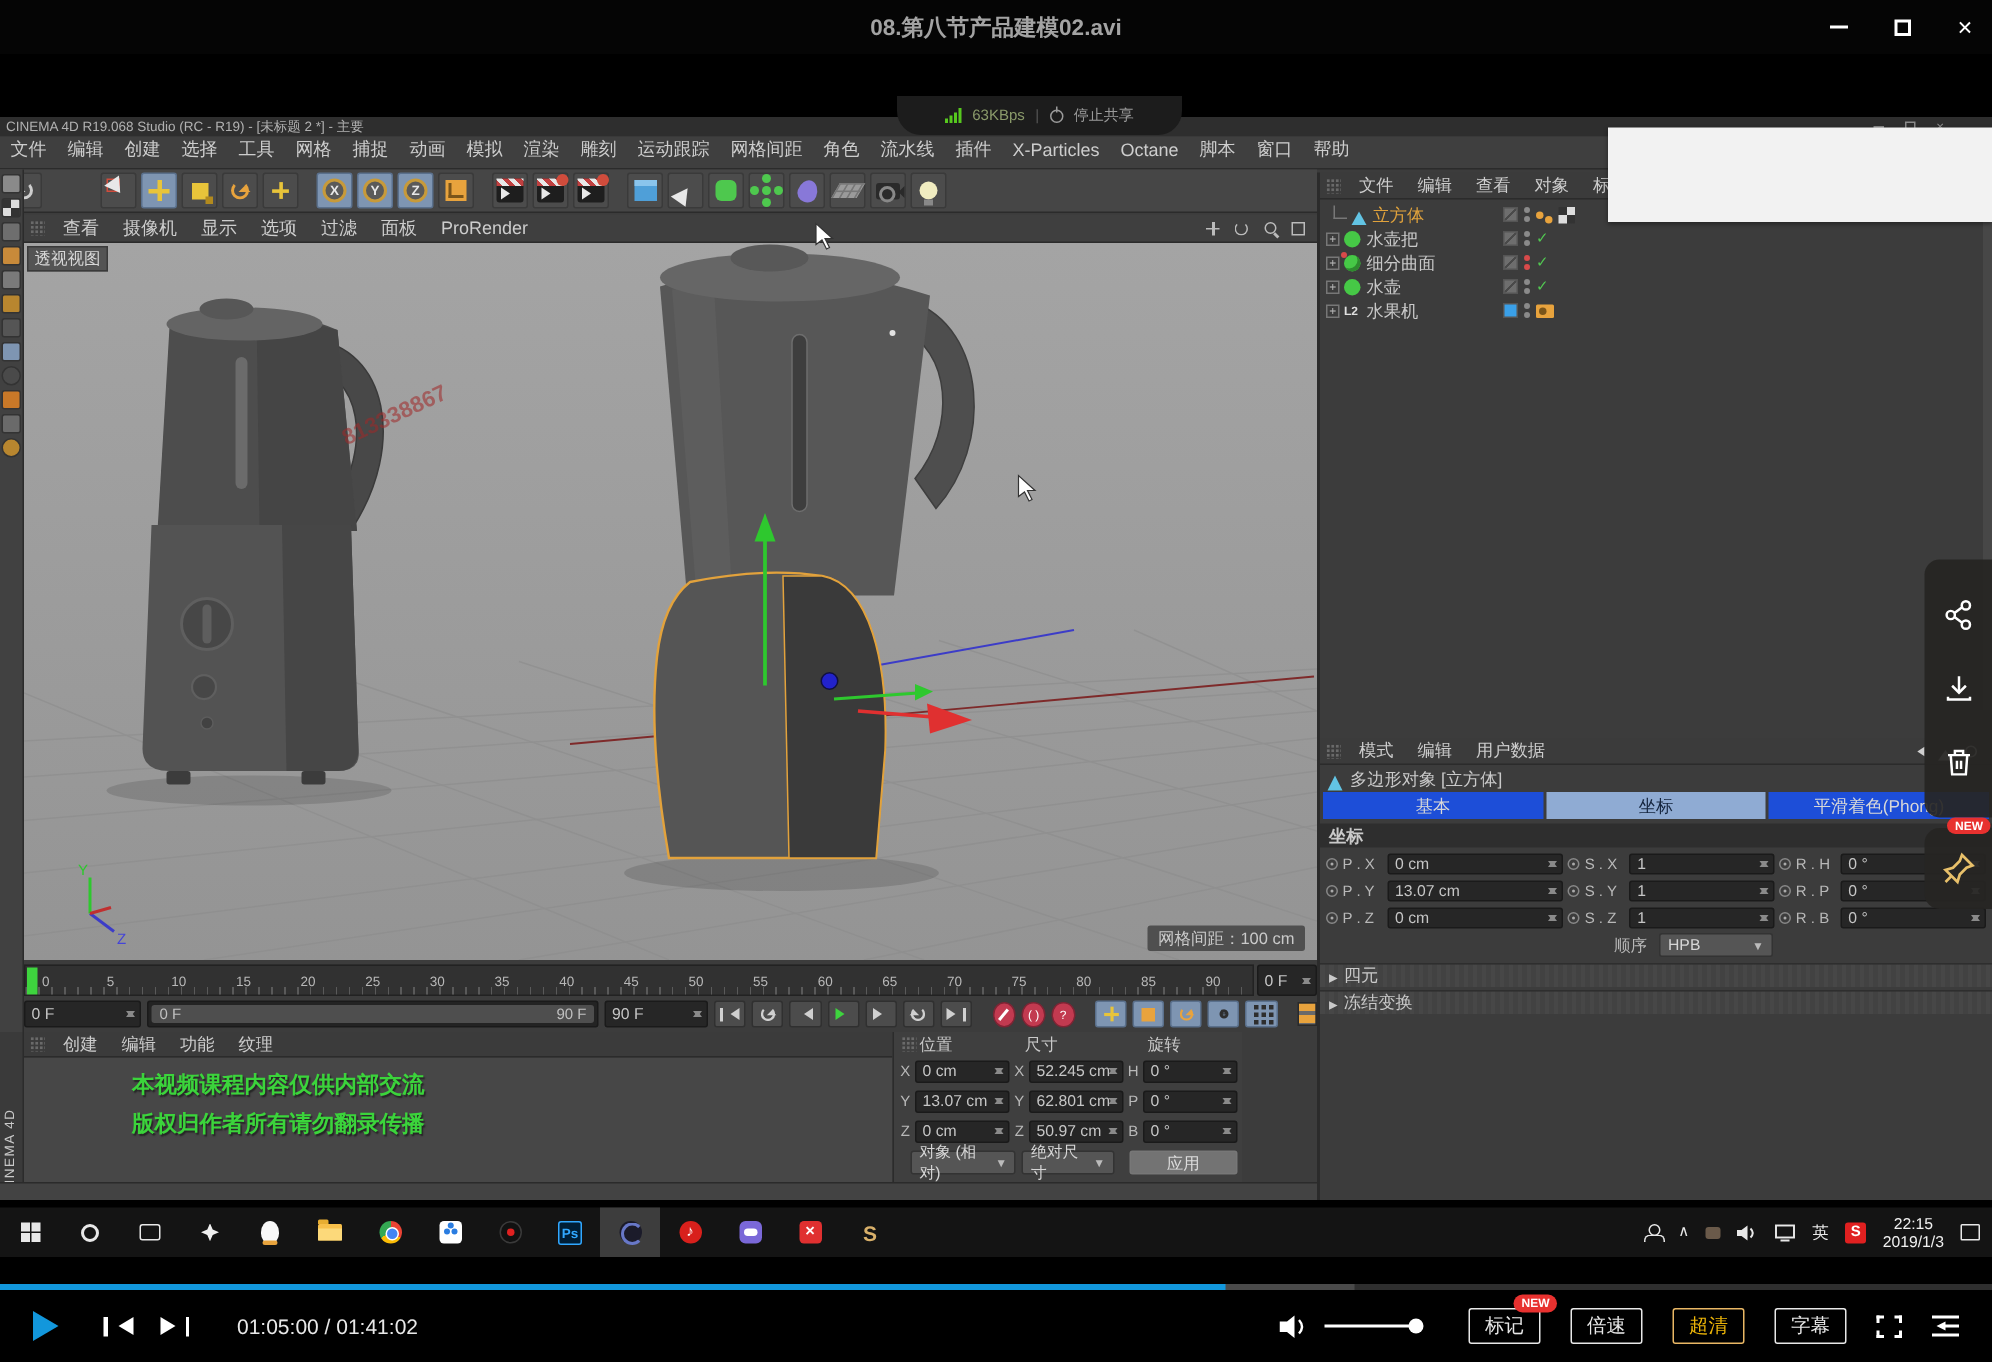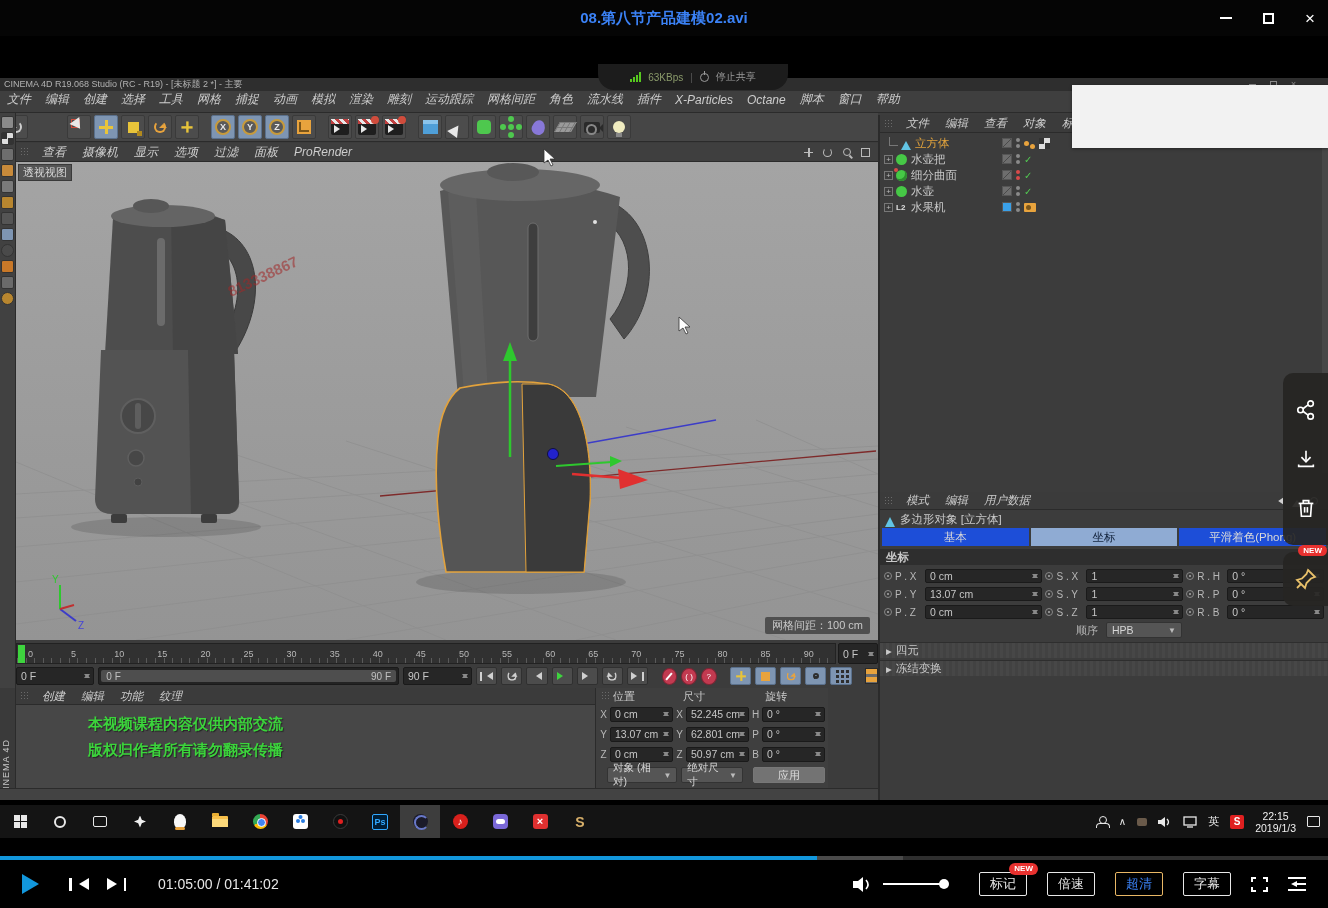--- a/index.html
+++ b/index.html
@@ -3,21 +3,21 @@
 <meta charset="utf-8">
 <style>
   * { margin:0; padding:0; box-sizing:border-box; }
   html,body { background:#000; }
   body { font-family:"Liberation Sans","DejaVu Sans",sans-serif; }
   .stage { position:relative; width:1328px; height:908px; background:#000; overflow:hidden; }
   .abs { position:absolute; }
 
   
   .titlebar { left:0; top:0; width:1328px; height:36px; background:#050505; display:flex; align-items:center; justify-content:center; }
-  .titlebar .title { color:#3b82f6; font-size:15px; font-weight:bold; }
+  .titlebar .title { color:#a3a3a3; font-size:15px; font-weight:bold; }
   .win-controls { position:absolute; right:10px; top:0; height:36px; display:flex; align-items:center; gap:26px; }
   .wc { width:16px; height:16px; display:flex; align-items:center; justify-content:center; color:#fff; cursor:pointer; }
   .wc-min { width:12px; height:2px; background:#fff; }
   .wc-max { width:11px; height:11px; border:2px solid #fff; }
   .wc-close { font-size:17px; line-height:1; color:#fff; }
 
   
   .share-pill { left:598px; top:64px; width:190px; height:26px; background:#1c1c1c; border-radius:0 0 16px 16px; display:flex; align-items:center; justify-content:center; gap:7px; z-index:40; }
   .sig { display:flex; align-items:flex-end; gap:1px; height:10px; }
   .sig i { width:2px; background:#56c81e; display:block; }
@@ -30,21 +30,21 @@
   
   .c4d { left:0; top:78px; width:1328px; height:722px; background:#3c3c3c; font-size:12px; color:#cdcdcd; }
   .c4d-titlebar { left:0; top:0; width:1328px; height:13px; background:#2e2e2e; display:flex; align-items:center; padding:0 4px; }
   .c4d-titlebar .t { font-size:9px; color:#b2b2b2; white-space:nowrap; }
   .c4d-winbtns { position:absolute; right:32px; top:2px; display:flex; gap:14px; align-items:center; }
   .c4d-winbtns .m1 { width:7px; height:2px; background:#8a8a8a; }
   .c4d-winbtns .m2 { width:7px; height:7px; border:1px solid #8a8a8a; }
   .c4d-winbtns .m3 { color:#8a8a8a; font-size:9px; line-height:1; }
 
   .menu-row { display:flex; align-items:center; color:#cdcdcd; }
-  .menu-row > span { padding:0 8px; cursor:default; white-space:nowrap;font-style:italic; }
+  .menu-row > span { padding:0 8px; cursor:default; white-space:nowrap; }
   .c4d-menubar { left:0; top:13px; width:1328px; height:22px; background:#3f3f3f; border-bottom:1px solid #2b2b2b; font-size:12px; }
   .c4d-menubar .menu-row > span { padding:0 7px; }
 
   
   .c4d-toolbar { left:0; top:35px; width:878px; height:29px; background:#464646; border-bottom:1px solid #2b2b2b; display:flex; align-items:center; gap:3px; padding:0 4px; }
   .tool { width:24px; height:24px; background:#4c4c4c; border:1px solid #3a3a3a; border-radius:2px; display:flex; align-items:center; justify-content:center; position:relative; }
   .tool.active { background:#7e95b2; border-color:#5a708c; }
   .tool.blank { background:transparent; border-color:transparent; }
   .tgap { width:6px; }
   .loop { width:12px; height:12px; border:2px solid #cfcfcf; border-radius:50%; border-top-color:transparent; position:relative; }
@@ -254,21 +254,21 @@
   .skip { display:flex; align-items:center; margin-right:18px; gap:1px; }
   .skip .sb { width:2.5px; height:13px; background:#fff; }
   .skip .st-l { width:0; height:0; border:6.5px solid transparent; border-right:10px solid #fff; }
   .skip .st-r { width:0; height:0; border:6.5px solid transparent; border-left:10px solid #fff; }
   .time { color:#e8e8e8; font-size:14px; margin-left:14px; }
   .ctrl-right { margin-left:auto; display:flex; align-items:center; gap:20px; }
   .volwrap { display:flex; align-items:center; gap:10px; margin-right:14px; }
   .volline { width:62px; height:2px; background:#fff; position:relative; }
   .volline::after { content:""; position:absolute; right:-4px; top:-4px; width:10px; height:10px; border-radius:50%; background:#fff; }
   .pbtn { position:relative; border:1px solid #e8e8e8; border-radius:2px; color:#e8e8e8; font-size:13px; padding:3px 10px; line-height:1.2; }
-  .pbtn.hd { border-color:#e9b765; color:#3b82f6; }
+  .pbtn.hd { border-color:#e9b765; color:#eab308; }
   .fsic { width:17px; height:15px; position:relative; }
   .fsic i { position:absolute; width:5px; height:5px; border:2px solid #fff; }
   .fsic i:nth-child(1){left:0;top:0;border-right:none;border-bottom:none;}
   .fsic i:nth-child(2){right:0;top:0;border-left:none;border-bottom:none;}
   .fsic i:nth-child(3){left:0;bottom:0;border-right:none;border-top:none;}
   .fsic i:nth-child(4){right:0;bottom:0;border-left:none;border-top:none;}
   .plist { width:18px; height:14px; position:relative; }
   .plist i { position:absolute; right:0; height:2px; background:#fff; }
   .plist i:nth-child(1){top:0;width:18px;}
   .plist i:nth-child(2){top:6px;width:11px;}

